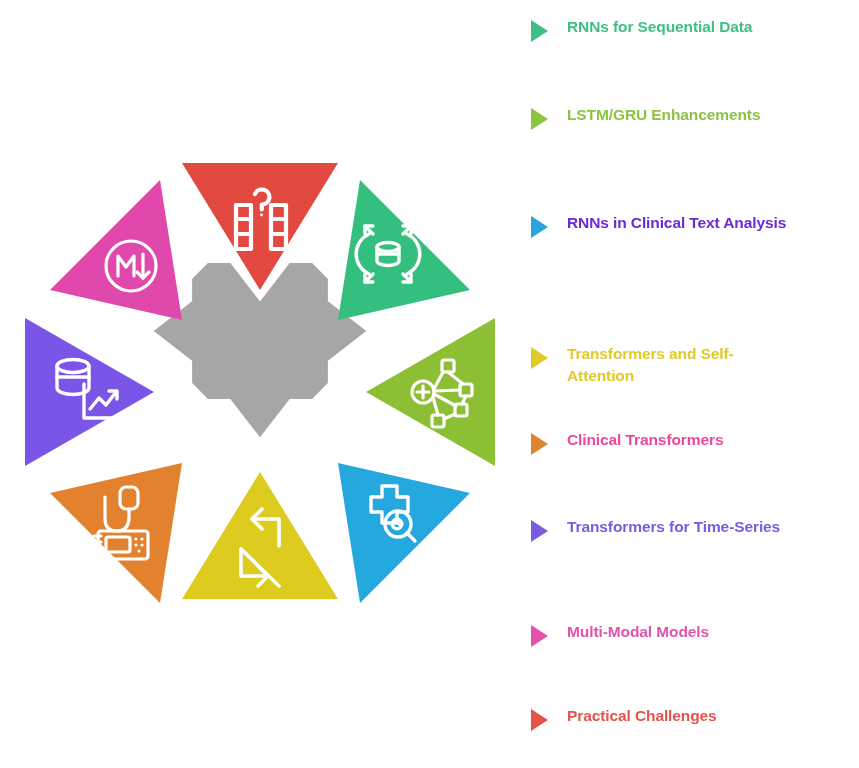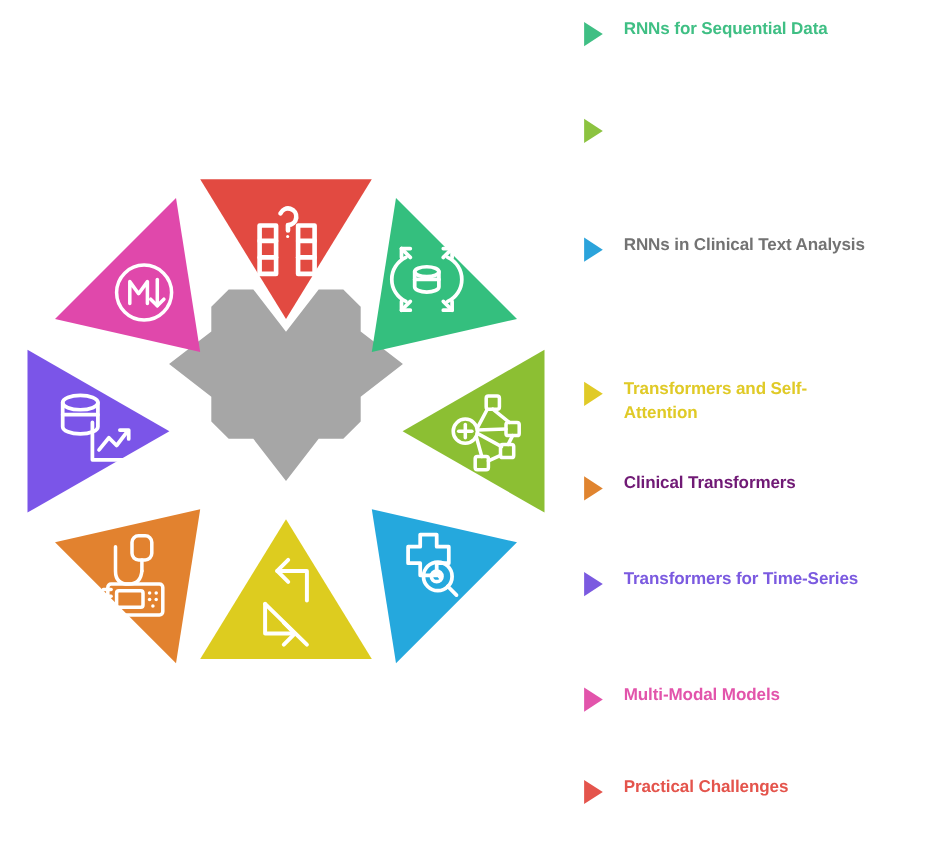--- a/index.html
+++ b/index.html
@@ -230,35 +230,36 @@
 
   <div class="legend-pane">
 
     <div class="legend-item" style="top: 16px; color: rgb(63, 191, 132);">
       <span class="legend-arrow"></span>
       <span class="legend-label" style="color: rgb(63, 191, 132);">RNNs for Sequential Data</span>
     </div>
 
     <div class="legend-item" style="top: 104px; color: rgb(140, 195, 64);">
       <span class="legend-arrow"></span>
+      <span class="legend-label" style="color: rgb(140, 195, 64);">LSTM/GRU Enhancements</span>
     </div>
 
     <div class="legend-item" style="top: 212px; color: rgb(43, 163, 219);">
       <span class="legend-arrow"></span>
-      <span class="legend-label" style="color: #737373; text-align: center;">RNNs in Clinical Text Analysis</span>
+      <span class="legend-label" style="color: #6d28d9; text-align: center;">RNNs in Clinical Text Analysis</span>
     </div>
 
     <div class="legend-item" style="top: 321px; color: rgb(224, 202, 39); margin-top: 22px;">
       <span class="legend-arrow"></span>
       <span class="legend-label" style="color: rgb(224, 202, 39);">Transformers and Self-Attention</span>
     </div>
 
     <div class="legend-item" style="top: 429px; color: rgb(224, 132, 47);">
       <span class="legend-arrow"></span>
-      <span class="legend-label" style="color: #701a75; text-align: right;">Clinical Transformers</span>
+      <span class="legend-label" style="color: #ec4899; text-align: right;">Clinical Transformers</span>
     </div>
 
     <div class="legend-item" style="top: 621px; color: rgb(226, 84, 171);">
       <span class="legend-arrow"></span>
       <span class="legend-label" style="color: rgb(226, 84, 171);">Multi-Modal Models</span>
     </div>
 
     <div class="legend-item" style="top: 516px; color: rgb(123, 90, 224);">
       <span class="legend-arrow"></span>
       <span class="legend-label" style="color: rgb(123, 90, 224);">Transformers for Time-Series</span>

